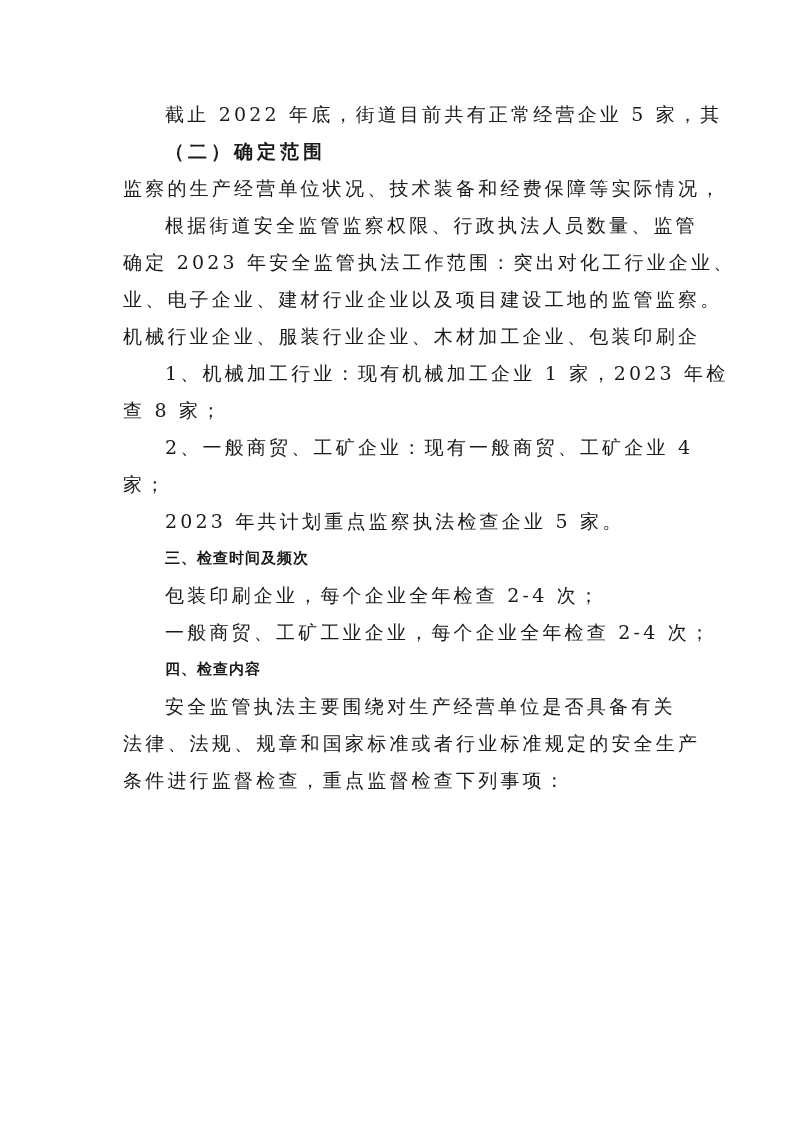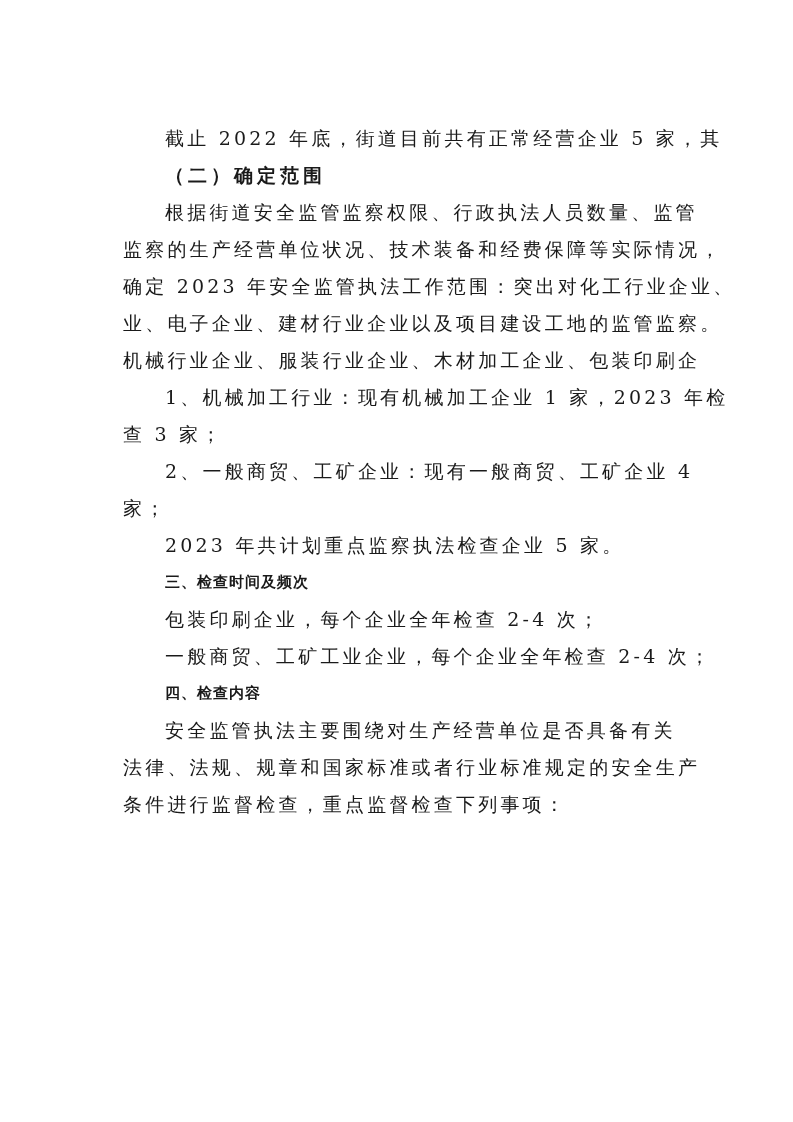--- a/index.html
+++ b/index.html
@@ -10,21 +10,21 @@
   body {
     width: 793px;
     height: 1122px;
     position: relative;
     overflow: hidden;
     color: #1a1a1a;
   }
   .page {
     position: absolute;
     left: 123px;
-    top: 120px;
+    top: 96px;
     width: 552px;
   }
   .line {
     height: 37px;
     line-height: 37px;
     font-family: "DejaVu Serif", "Liberation Serif", serif;
     font-size: 19px;
     white-space: nowrap;
     letter-spacing: 3.2px;
     text-align: justify;
@@ -53,30 +53,30 @@
 
 <div class="page">
 
   <div>
     <div class="line indent">截止 2022 年底，街道目前共有正常经营企业 5 家，其</div>
   </div>
 
   <div class="line last indent h-sub">（二）确定范围</div>
 
   <div>
+    <div class="line">监察的生产经营单位状况、技术装备和经费保障等实际情况，</div>
     <div class="line indent">根据街道安全监管监察权限、行政执法人员数量、监管</div>
-    <div class="line">监察的生产经营单位状况、技术装备和经费保障等实际情况，</div>
     <div class="line">确定 2023 年安全监管执法工作范围：突出对化工行业企业、</div>
     <div class="line">业、电子企业、建材行业企业以及项目建设工地的监管监察。</div>
     <div class="line">机械行业企业、服装行业企业、木材加工企业、包装印刷企</div>
   </div>
 
   <div>
     <div class="line indent">1、机械加工行业：现有机械加工企业 1 家，2023 年检</div>
-    <div class="line last">查 3 家；</div>
+    <div class="line last">查 8 家；</div>
   </div>
 
   <div>
     <div class="line indent">2、一般商贸、工矿企业：现有一般商贸、工矿企业 4</div>
     <div class="line last">家；</div>
   </div>
 
   <div class="line last indent">2023 年共计划重点监察执法检查企业 5 家。</div>
 
   <div class="line last indent h-main">三、检查时间及频次</div>

